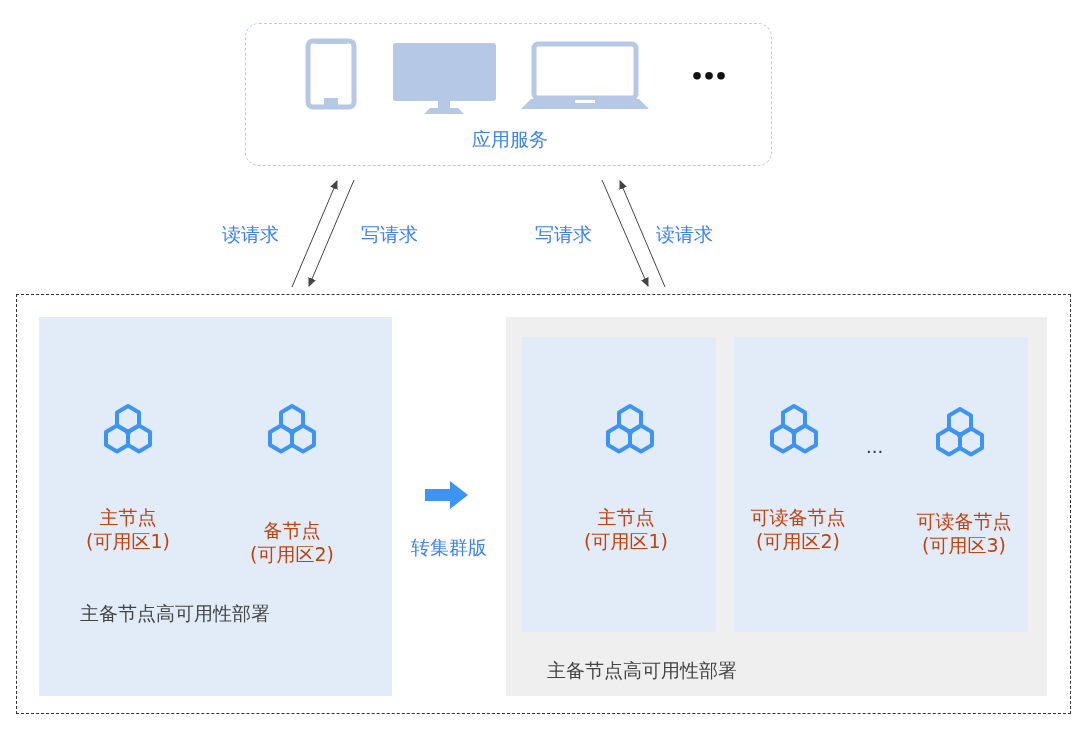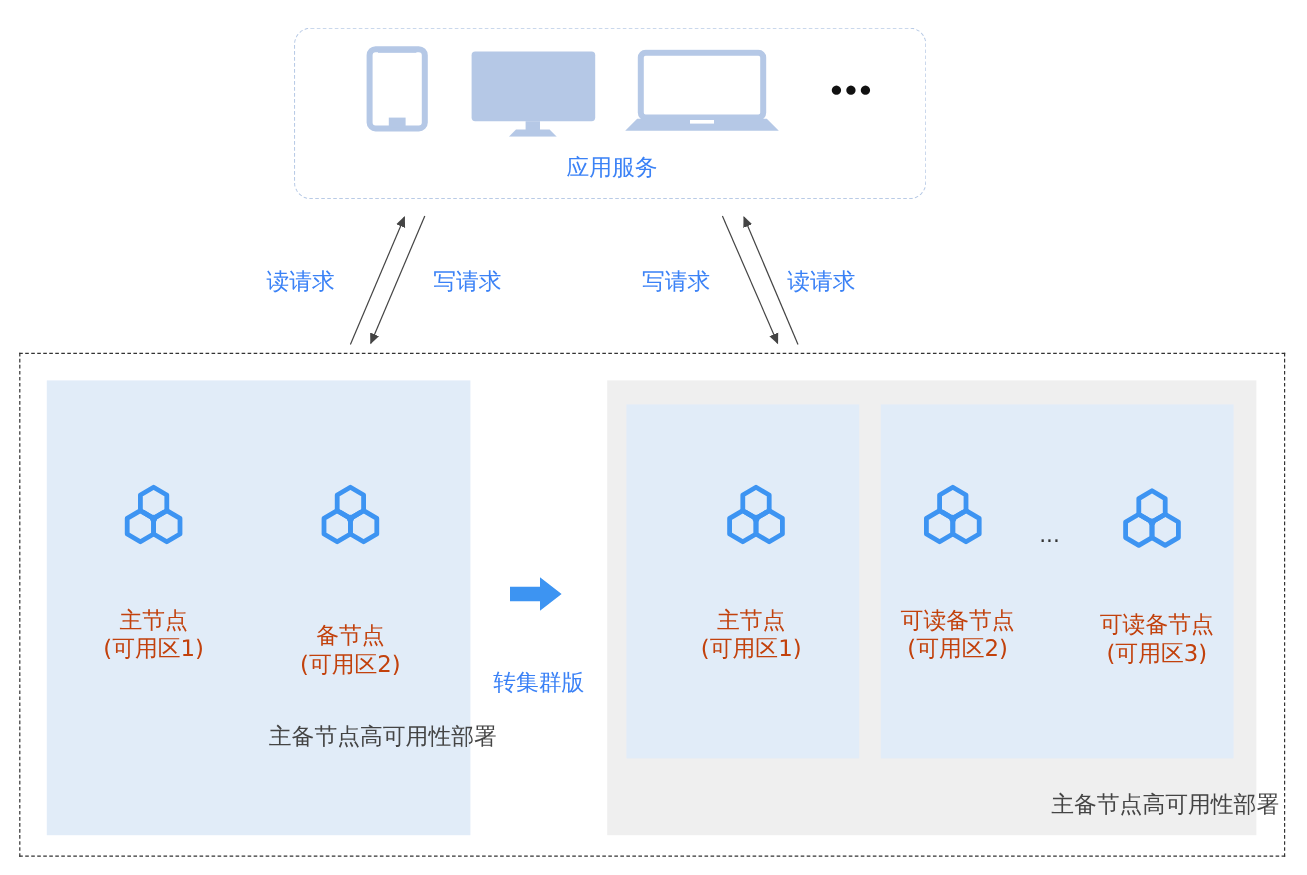--- a/index.html
+++ b/index.html
@@ -7,21 +7,21 @@
          font-family:"DejaVu Sans", "Liberation Sans", sans-serif; color:#333; }
   .abs { position:absolute; }
   .top-box { left:245px; top:23px; width:527px; height:143px; border:1.5px dashed #b9cbe6;
              border-radius:14px; box-sizing:border-box; }
   .outer-box { left:16px; top:294px; width:1055px; height:420px; border:1px dashed #333;
                box-sizing:border-box; }
   .panel-blue { background:#e1ecf8; }
   .panel-gray { background:#efefef; }
   .label { font-size:19px; color:#3b82f6; white-space:nowrap; text-align:center; }
   .lbl-sm { font-size:19px; color:#c2410c; text-align:center; line-height:24px; white-space:nowrap; }
-  .caption { font-size:19px; color:#444; text-align:right; white-space:nowrap; }
+  .caption { font-size:19px; color:#444; text-align:left; white-space:nowrap;margin-left:41px; }
   svg.overlay { position:absolute; left:0; top:0; }
   .hex-icon { position:absolute; width:66px; height:66px; }
 </style>
 </head>
 <body>
 
 <div class="abs top-box"></div>
 
 <svg class="abs" style="left:305px;top:38px" width="54" height="74">
   <rect x="3" y="3" width="46" height="66" rx="5" fill="none" stroke="#b5c8e6" stroke-width="5"></rect>
@@ -76,21 +76,21 @@
 </div>
 <div class="abs lbl-sm" style="left:232px;top:518px;width:120px;">
   <div>备节点</div>
   <div>(可用区2)</div>
 </div>
 <div class="abs caption" style="left:39px;top:601px;width:375px;">主备节点高可用性部署</div>
 
 <svg class="abs" style="left:424px;top:480px" width="46" height="30">
   <path d="M1 9 L26 9 L26 1 L44 15 L26 29 L26 21 L1 21 Z" fill="#3d94f2"></path>
 </svg>
-<div class="abs label" style="left:402px;top:556px;width:94px;">转集群版</div>
+<div class="abs label" style="left:402px;top:535px;width:94px;">转集群版</div>
 
 <div class="abs panel-gray" style="left:506px;top:317px;width:541px;height:379px;"></div>
 <div class="abs panel-blue" style="left:522px;top:337px;width:194px;height:295px;"></div>
 <div class="abs panel-blue" style="left:734px;top:337px;width:294px;height:295px;"></div>
 
 <svg class="hex-icon" style="left:597px;top:403px" viewBox="0 0 66 66">
   <use href="#hexcluster"></use>
 </svg>
 <svg class="hex-icon" style="left:761px;top:403px" viewBox="0 0 66 66">
   <use href="#hexcluster"></use>

